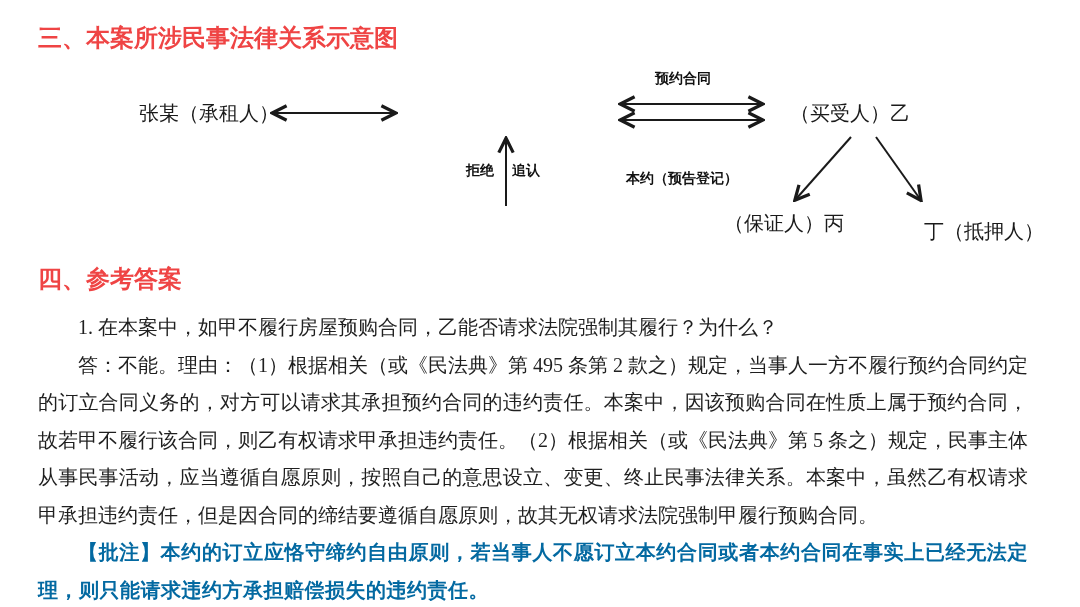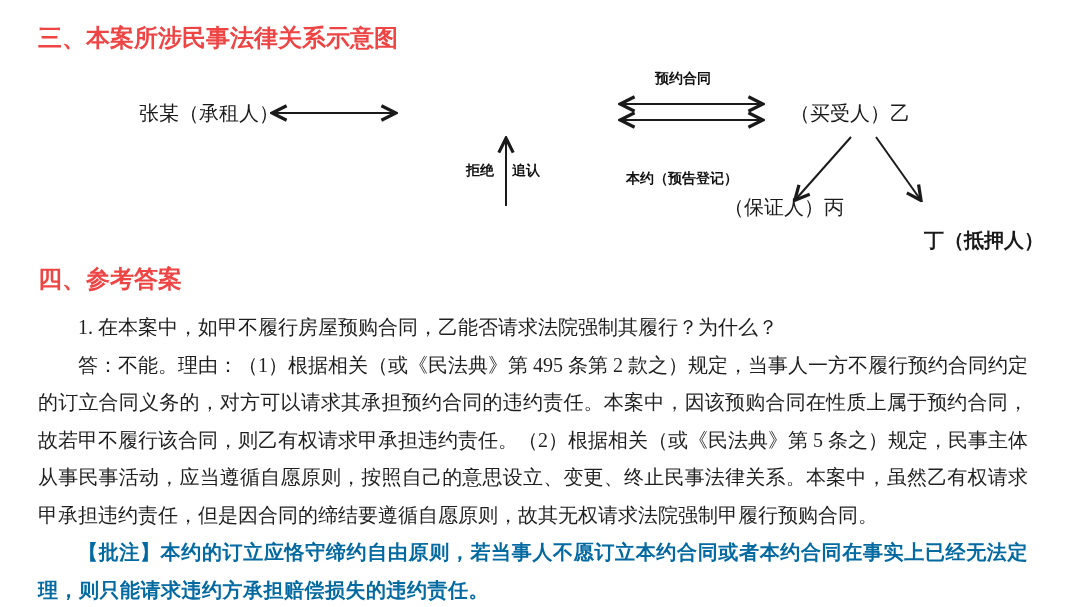--- a/index.html
+++ b/index.html
@@ -77,23 +77,23 @@
 
     <div class="rel-label" style="left:655px; top:71px;">预约合同</div>
 
     <div class="rel-label" style="left:626px; top:131px;margin-top:40px;">本约（预告登记）</div>
 
     <div class="rel-label" style="left:466px; top:163px;">拒绝</div>
 
     <div class="rel-label" style="left:512px; top:163px;">追认</div>
 
 
-    <div class="node" style="left:705px; top:196px;">（保证人）丙</div>
+    <div class="node" style="left:705px; top:212px;">（保证人）丙</div>
 
-    <div class="node" style="left:905px; top:229px;font-weight:bold;">丁（抵押人）</div>
+    <div class="node" style="left:905px; top:220px;">丁（抵押人）</div>
   </div>
 
   <div class="heading h-answer">四、参考答案</div>
 
   <div class="textblock">
     <p>1. 在本案中，如甲不履行房屋预购合同，乙能否请求法院强制其履行？为什么？</p>
     <p>答：不能。理由：（1）根据相关（或《民法典》第 495 条第 2 款之）规定，当事人一方不履行预约合同约定的订立合同义务的，对方可以请求其承担预约合同的违约责任。本案中，因该预购合同在性质上属于预约合同，故若甲不履行该合同，则乙有权请求甲承担违约责任。（2）根据相关（或《民法典》第 5 条之）规定，民事主体从事民事活动，应当遵循自愿原则，按照自己的意思设立、变更、终止民事法律关系。本案中，虽然乙有权请求甲承担违约责任，但是因合同的缔结要遵循自愿原则，故其无权请求法院强制甲履行预购合同。</p>
     <p class="annotation">【批注】本约的订立应恪守缔约自由原则，若当事人不愿订立本约合同或者本约合同在事实上已经无法定理，则只能请求违约方承担赔偿损失的违约责任。</p>
   </div>
 

